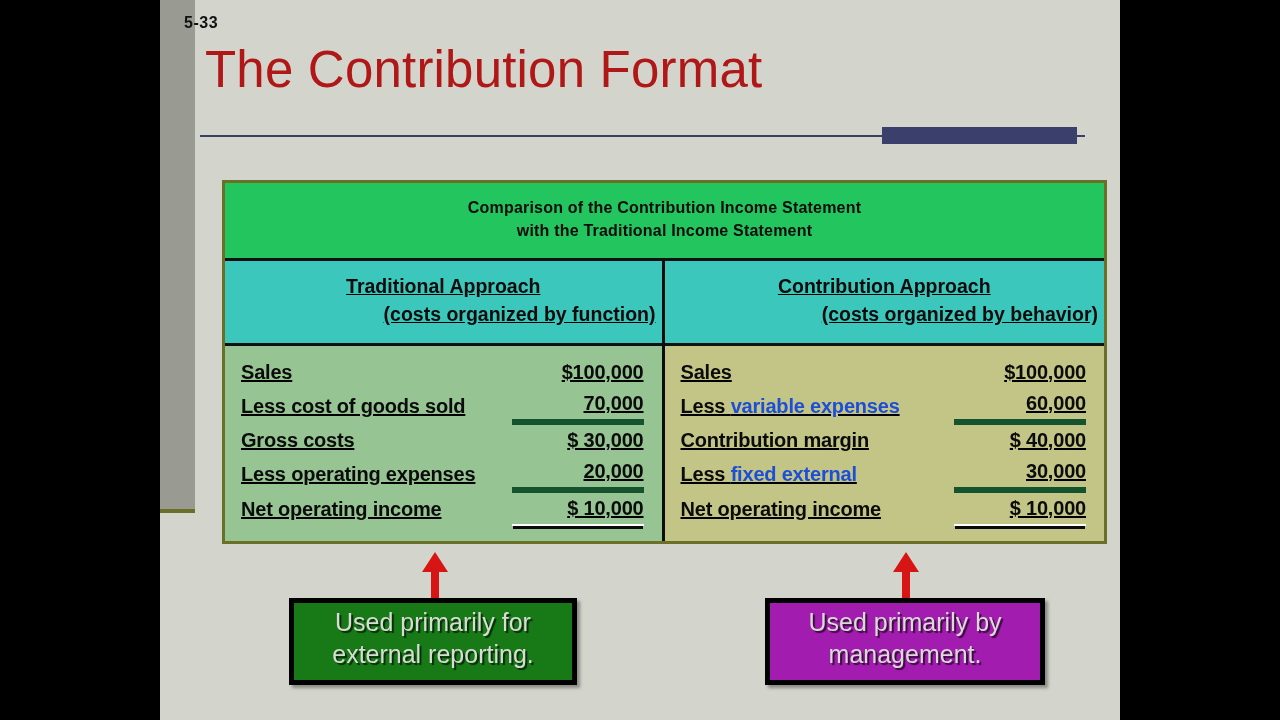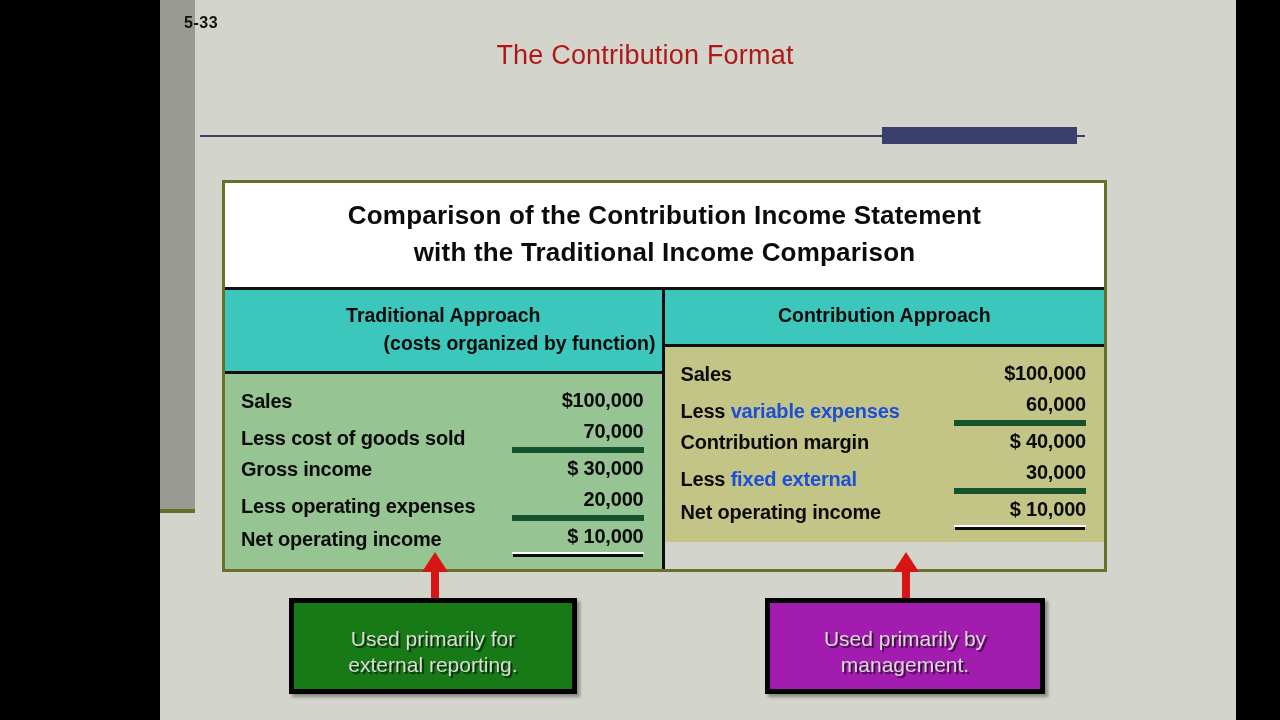--- a/index.html
+++ b/index.html
@@ -7,21 +7,21 @@
     width:1280px; height:720px;
     background:#000;
     font-family:"Liberation Sans", sans-serif;
     overflow:hidden;
   }
 
   
   #slide-canvas {
     position:absolute;
     left:160px; top:0;
-    width:1076px; height:720px;
+    width:960px; height:720px;
     background:#d3d5cc;
   }
 
   
   #sidebar-strip {
     position:absolute;
     left:0px; top:0;
     width:35px; height:513px;
     background:#999b92;
     border-bottom:4px solid #6b7028;
@@ -35,22 +35,21 @@
     font-weight:bold;
     color:#111;
     letter-spacing:0.5px;
   }
 
   
   #slide-title {
     position:absolute;
     left:45px; top:40px;
     width:880px;
-    text-align:center;
-    font-size:27px;
+    font-size:51px;
     color:#b01818;
     letter-spacing:0.2px;
     white-space:nowrap;
   }
 
   
   #title-rule {
     position:absolute;
     left:40px; top:135px;
     width:885px; height:2px;
@@ -68,53 +67,53 @@
     position:absolute;
     left:62px; top:180px;
     width:885px;
     border:3px solid #6b7028;
     background:#d3d5cc;
   }
 
   #table-caption {
     padding:14px 10px 16px;
     text-align:center;
-    font-size:26px;
+    font-size:16px;
     font-weight:bold;
     color:#0b0b0b;
     line-height:1.42;
-    background:#ffffff;
+    background:#22c55e;
     border-bottom:3px solid #111;
   }
   #table-caption .cap-line { display:block; letter-spacing:0.2px; }
 
   .table-grid { display:flex; }
 
-  .table-col { width:50%; }
+  .table-col { width:50%;text-decoration:underline; }
   .table-col.left  { border-right:3px solid #0d0d0d; }
 
   .col-header {
     background:#3cc7bc;
     text-align:center;
     padding:12px 6px 14px;
     font-size:19.5px;
     font-weight:bold;
     color:#0b0b0b;
     line-height:1.42;
     border-bottom:3px solid #111;
   }
   .col-header .hdr-sub { display:block;text-align:right; }
 
   .col-body { padding:12px 18px 14px 16px; }
   .col-body.left  { background:#96c492; }
   .col-body.right { background:#c2c585; }
 
   .stmt-row {
     display:flex;
-    align-items:flex-end;
+    align-items:center;
     justify-content:space-between;
     font-size:20px;
     font-weight:bold;
     color:#0b0b0b;
     line-height:1.45;
     margin-bottom:1px;
   }
   .stmt-label { white-space:nowrap; letter-spacing:-0.2px; }
   .stmt-label .hl { color:#1d4ed8; }
   .stmt-amount {
@@ -150,22 +149,22 @@
     border-bottom:20px solid #d81515;
   }
   #arrow-external  { left:262px; top:552px; }
   #arrow-internal  { left:733px; top:552px; }
 
   
   .callout-box {
     position:absolute;
     border:5px solid #000;
     text-align:center;
-    padding:23px 14px 10px;
-    font-size:21px;
+    padding:4px 14px 10px;
+    font-size:25px;
     color:#d8dcd4;
     line-height:1.26;
     text-shadow:2px 2px 1px rgba(0,0,0,0.65);
     box-shadow:3px 3px 3px rgba(0,0,0,0.35);
   }
   .callout-box .cb-line { display:block; white-space:nowrap; }
 
   #callout-external {
     left:129px; top:598px;
     width:288px;
@@ -188,21 +187,21 @@
 
   <div id="slide-title">The Contribution Format</div>
 
   <div id="title-rule"></div>
   <div id="title-accent-block"></div>
 
   <div id="comparison-table">
 
     <div id="table-caption">
       <span class="cap-line">Comparison of the Contribution Income Statement</span>
-      <span class="cap-line">with the Traditional Income Comparison</span>
+      <span class="cap-line">with the Traditional Income Statement</span>
     </div>
 
     <div class="table-grid">
 
       <div class="table-col left">
         <div class="col-header">
           <span>Traditional Approach</span>
           <span class="hdr-sub">(costs organized by function)</span>
         </div>
         <div class="col-body left">
@@ -211,40 +210,41 @@
             <span class="stmt-label">Sales</span>
             <span class="stmt-amount">$100,000</span>
           </div>
 
           <div class="stmt-row">
             <span class="stmt-label">Less cost of goods sold</span>
             <span class="stmt-amount rule-single">70,000</span>
           </div>
 
           <div class="stmt-row">
-            <span class="stmt-label">Gross income</span>
+            <span class="stmt-label">Gross costs</span>
             <span class="stmt-amount">$  30,000</span>
           </div>
 
           <div class="stmt-row">
             <span class="stmt-label">Less operating expenses</span>
             <span class="stmt-amount rule-single">20,000</span>
           </div>
 
           <div class="stmt-row">
             <span class="stmt-label">Net operating income</span>
             <span class="stmt-amount rule-double">$  10,000</span>
           </div>
 
         </div>
       </div>
 
       <div class="table-col right">
         <div class="col-header">
           <span>Contribution Approach</span>
+          <span class="hdr-sub">(costs organized by behavior)</span>
         </div>
         <div class="col-body right">
 
           <div class="stmt-row">
             <span class="stmt-label"><span>Sales</span><span class="hl"></span></span>
             <span class="stmt-amount">$100,000</span>
           </div>
 
           <div class="stmt-row">
             <span class="stmt-label"><span>Less </span><span class="hl">variable expenses</span></span>

